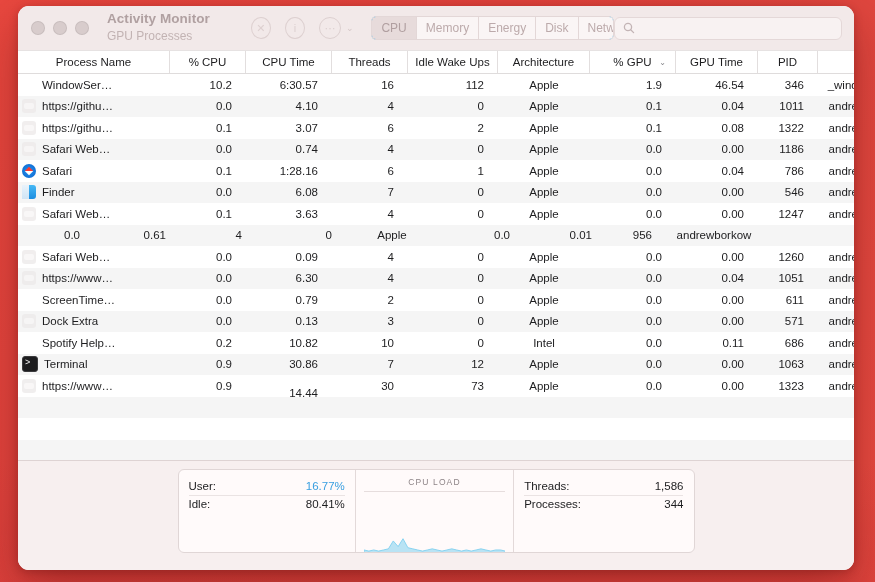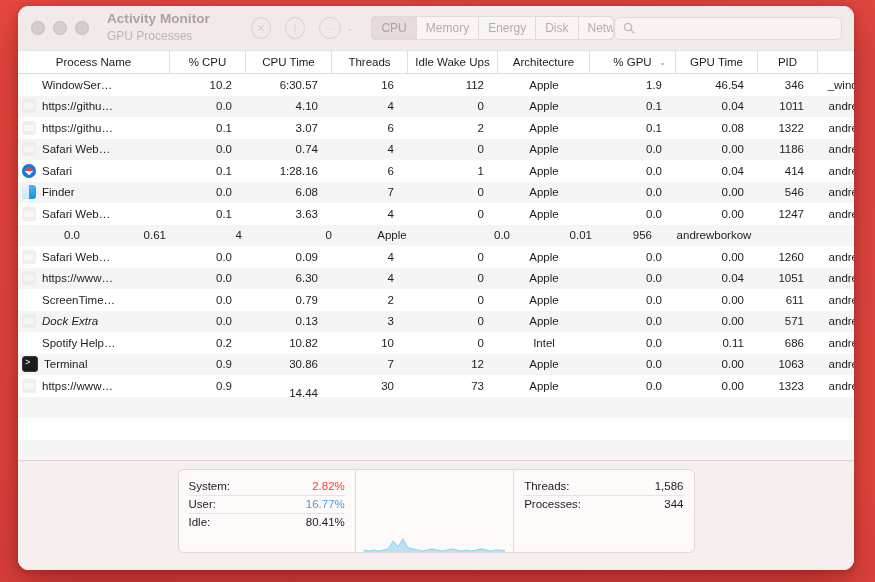--- a/index.html
+++ b/index.html
@@ -481,21 +481,21 @@
           <span class="picon safari"></span>
           <span>Safari</span>
         </div>
         <div class="cell num" style="width: 76px; flex: 0 0 76px;">0.1</div>
         <div class="cell num" style="width: 86px; flex: 0 0 86px;">1:28.16</div>
         <div class="cell num" style="width: 76px; flex: 0 0 76px;">6</div>
         <div class="cell num" style="width: 90px; flex: 0 0 90px;">1</div>
         <div class="cell ctr" style="width: 92px; flex: 0 0 92px;">Apple</div>
         <div class="cell num" style="width: 86px; flex: 0 0 86px;">0.0</div>
         <div class="cell num" style="width: 82px; flex: 0 0 82px;">0.04</div>
-        <div class="cell num" style="width: 60px; flex: 0 0 60px;">414</div>
+        <div class="cell num" style="width: 60px; flex: 0 0 60px;">786</div>
         <div class="cell ctr" style="width: 96px; flex: 0 0 96px;">andrewborkow</div>
       </div>
       <div class="row alt">
         <div class="cell name" style="width: 152px; flex: 0 0 152px;">
           <span class="picon finder"></span>
           <span>Finder</span>
         </div>
         <div class="cell num" style="width: 76px; flex: 0 0 76px;">0.0</div>
         <div class="cell num" style="width: 86px; flex: 0 0 86px;">6.08</div>
         <div class="cell num" style="width: 76px; flex: 0 0 76px;">7</div>
@@ -571,21 +571,21 @@
         <div class="cell num" style="width: 86px; flex: 0 0 86px;">0.79</div>
         <div class="cell num" style="width: 76px; flex: 0 0 76px;">2</div>
         <div class="cell num" style="width: 90px; flex: 0 0 90px;">0</div>
         <div class="cell ctr" style="width: 92px; flex: 0 0 92px;">Apple</div>
         <div class="cell num" style="width: 86px; flex: 0 0 86px;">0.0</div>
         <div class="cell num" style="width: 82px; flex: 0 0 82px;">0.00</div>
         <div class="cell num" style="width: 60px; flex: 0 0 60px;">611</div>
         <div class="cell ctr" style="width: 96px; flex: 0 0 96px;">andrewborkow</div>
       </div>
       <div class="row alt">
-        <div class="cell name" style="width: 152px; flex: 0 0 152px; font-style: italic;">
+        <div class="cell name" style="width: 152px; flex: 0 0 152px;">
           <span class="picon ghost"></span>
           <span>Dock Extra</span>
         </div>
         <div class="cell num" style="width: 76px; flex: 0 0 76px;">0.0</div>
         <div class="cell num" style="width: 86px; flex: 0 0 86px;">0.13</div>
         <div class="cell num" style="width: 76px; flex: 0 0 76px;">3</div>
         <div class="cell num" style="width: 90px; flex: 0 0 90px;">0</div>
         <div class="cell ctr" style="width: 92px; flex: 0 0 92px;">Apple</div>
         <div class="cell num" style="width: 86px; flex: 0 0 86px;">0.0</div>
         <div class="cell num" style="width: 82px; flex: 0 0 82px;">0.00</div>
@@ -639,35 +639,32 @@
       </div>
       <div class="row alt"></div>
       <div class="row"></div>
       <div class="row alt"></div>
     </div>
 
   <div id="bottom-panel">
     <div id="stats-box">
 
       <div class="stat-col" id="cpu-stats">
-          <div class="stat-row">
-            <span>System:</span>
-            <span class="stat-val" style="color: rgb(255, 59, 48);">2.82%</span>
-          </div>
           <div class="stat-row">
             <span>User:</span>
             <span class="stat-val" style="color: rgb(58, 159, 224);">16.77%</span>
           </div>
           <div class="stat-row">
             <span>Idle:</span>
             <span class="stat-val" style="color: rgb(29, 29, 31);">80.41%</span>
           </div>
         </div>
 
       <div class="stat-col" id="graph-col">
+        <div id="graph-title">CPU LOAD</div>
         <div id="graph-canvas">
             <svg viewBox="0 0 143 55" preserveAspectRatio="none">
               <path d="M 0 55 L 0.00 36.96 L 4.93 38.09 L 9.86 36.96 L 14.79 38.09 L 19.72 36.96 L 24.66 35.83 L 29.59 27.94 L 34.52 33.58 L 39.45 25.69 L 44.38 34.70 L 49.31 35.83 L 54.24 36.96 L 59.17 38.09 L 64.10 36.96 L 69.03 35.83 L 73.97 36.96 L 78.90 38.09 L 83.83 36.96 L 88.76 35.83 L 93.69 36.96 L 98.62 38.09 L 103.55 36.96 L 108.48 38.09 L 113.41 36.96 L 118.34 35.83 L 123.28 36.96 L 128.21 38.09 L 133.14 36.96 L 138.07 36.96 L 143.00 38.09 L 143 55 Z" fill="#7fd0ef" fill-opacity="0.55" stroke="#7fd0ef" stroke-width="0.9"></path>
               <path d="M 0 55 L 0.00 51.62 L 4.93 51.62 L 9.86 51.62 L 14.79 51.62 L 19.72 51.62 L 24.66 50.49 L 29.59 48.23 L 34.52 49.36 L 39.45 47.11 L 44.38 49.36 L 49.31 50.49 L 54.24 51.62 L 59.17 51.62 L 64.10 51.62 L 69.03 51.62 L 73.97 51.62 L 78.90 51.62 L 83.83 51.62 L 88.76 51.62 L 93.69 51.62 L 98.62 51.62 L 103.55 51.62 L 108.48 51.62 L 113.41 51.62 L 118.34 51.62 L 123.28 51.62 L 128.21 51.62 L 133.14 51.62 L 138.07 51.62 L 143.00 51.62 L 143 55 Z" fill="#f08b86" fill-opacity="0.85" stroke="#f08b86" stroke-width="0.9"></path>
             </svg>
           </div>
       </div>
 
       <div class="stat-col" id="counts-stats">
           <div class="stat-row">

